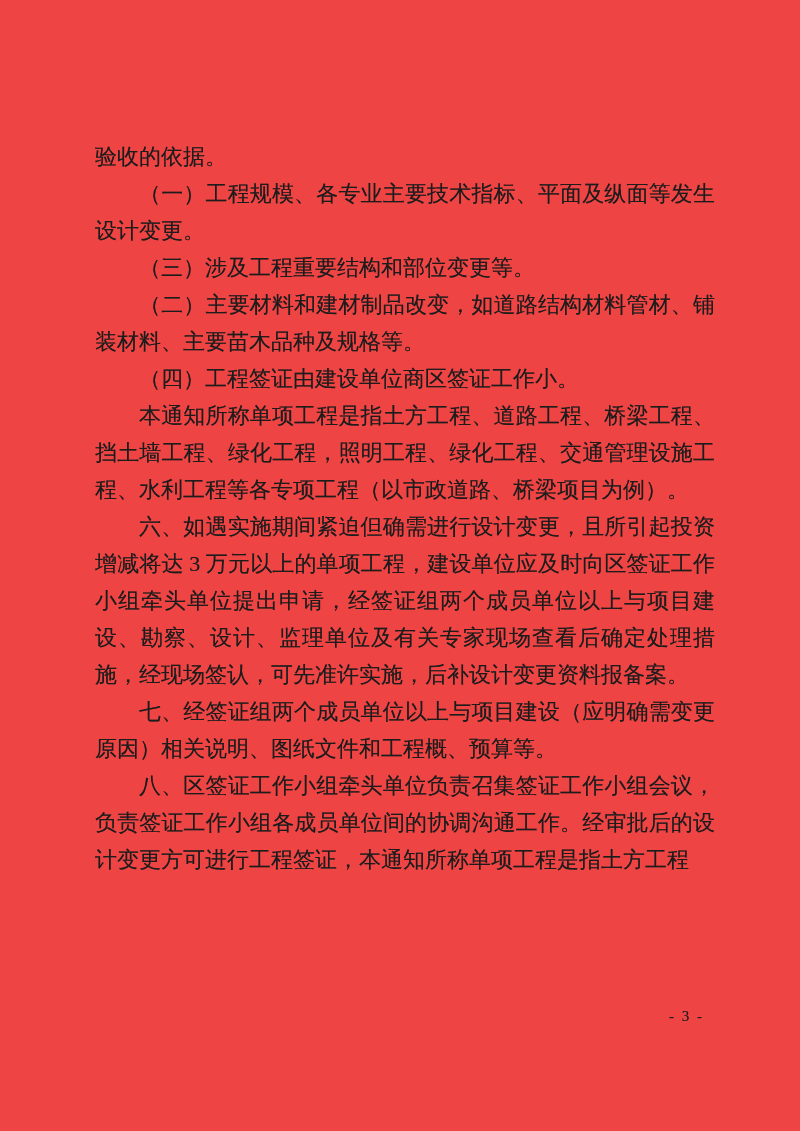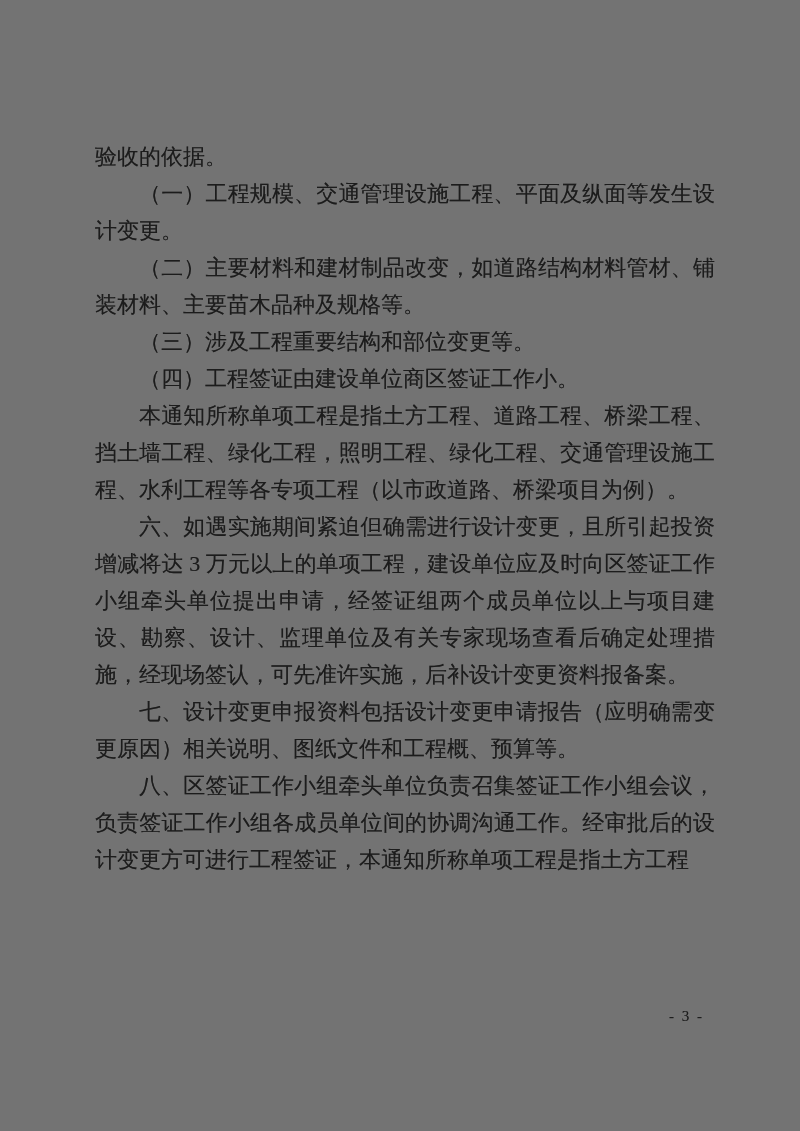--- a/index.html
+++ b/index.html
@@ -4,21 +4,21 @@
 <style>
   html, body {
     margin: 0;
     padding: 0;
     background: #ffffff;
   }
   .page {
     position: relative;
     width: 800px;
     height: 1131px;
-    background: #737373;
+    background: #ef4444;
     overflow: hidden;
     font-family: "Liberation Serif", "DejaVu Serif", serif;
     color: #1c1c1c;
   }
   .textblock {
     position: absolute;
     left: 95px;
     top: 138px;
     width: 620px;
   }
@@ -44,24 +44,24 @@
     color: #1c1c1c;
     text-shadow: 0 0 0.5px rgba(30, 30, 30, 0.5);
   }
 </style>
 </head>
 <body>
 
 <div class="page">
   <div class="textblock">
     <p class="continuation">验收的依据。</p>
-    <p>（一）工程规模、交通管理设施工程、平面及纵面等发生设计变更。</p>
+    <p>（一）工程规模、各专业主要技术指标、平面及纵面等发生设计变更。</p>
+    <p>（三）涉及工程重要结构和部位变更等。</p>
     <p>（二）主要材料和建材制品改变，如道路结构材料管材、铺装材料、主要苗木品种及规格等。</p>
-    <p>（三）涉及工程重要结构和部位变更等。</p>
     <p>（四）工程签证由建设单位商区签证工作小。</p>
     <p>本通知所称单项工程是指土方工程、道路工程、桥梁工程、挡土墙工程、绿化工程，照明工程、绿化工程、交通管理设施工程、水利工程等各专项工程（以市政道路、桥梁项目为例）。</p>
     <p>六、如遇实施期间紧迫但确需进行设计变更，且所引起投资增减将达 3 万元以上的单项工程，建设单位应及时向区签证工作小组牵头单位提出申请，经签证组两个成员单位以上与项目建设、勘察、设计、监理单位及有关专家现场查看后确定处理措施，经现场签认，可先准许实施，后补设计变更资料报备案。</p>
-    <p>七、设计变更申报资料包括设计变更申请报告（应明确需变更原因）相关说明、图纸文件和工程概、预算等。</p>
+    <p>七、经签证组两个成员单位以上与项目建设（应明确需变更原因）相关说明、图纸文件和工程概、预算等。</p>
     <p>八、区签证工作小组牵头单位负责召集签证工作小组会议，负责签证工作小组各成员单位间的协调沟通工作。经审批后的设计变更方可进行工程签证，本通知所称单项工程是指土方工程</p>
   </div>
 
   <div class="page-number">- 3 -</div>
 </div>
 
 </body></html>

